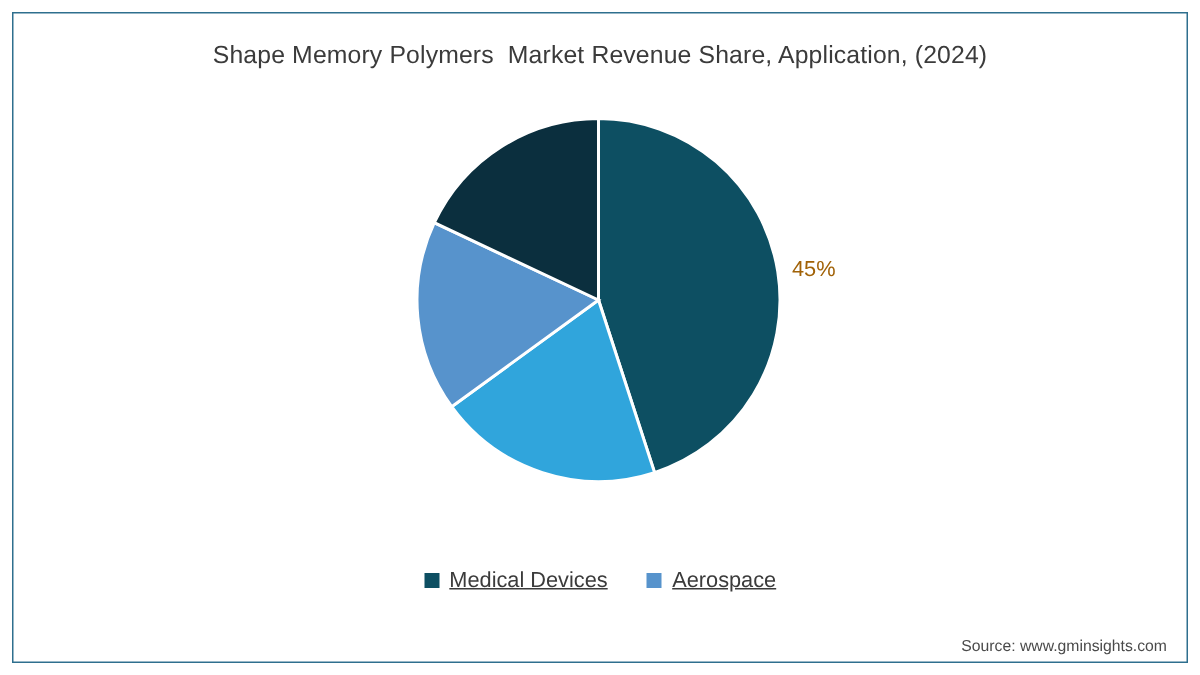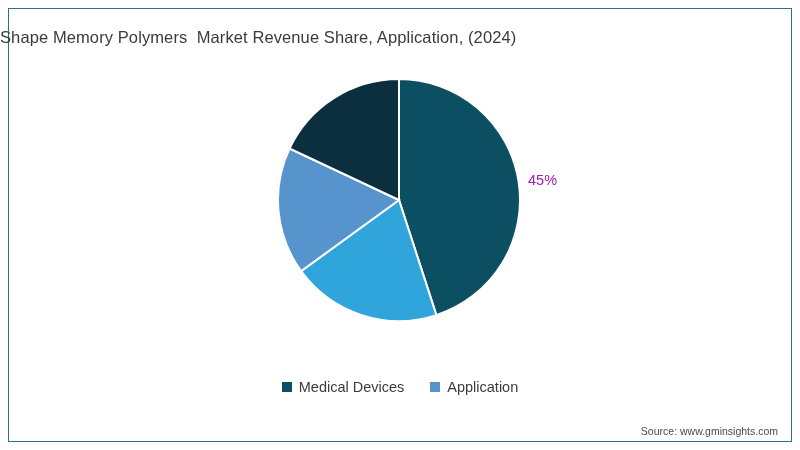--- a/index.html
+++ b/index.html
@@ -26,21 +26,21 @@
     height: 434px;
     border: 1px solid #2e6f8e;
     box-sizing: border-box;
     pointer-events: none;
   }
   .chart-title {
     position: absolute;
     left: 0;
     top: 28px;
     width: 800px;
-    text-align: left;
+    text-align: center;
     font-size: 16.5px;
     color: #3b3b3b;
     letter-spacing: 0.1px;
     white-space: pre;
   }
   .pie-wrap {
     position: absolute;
     left: 277px;
     top: 78px;
     width: 244px;
@@ -49,21 +49,21 @@
   .pie-svg {
     display: block;
     width: 244px;
     height: 244px;
   }
   .pct-label {
     position: absolute;
     left: 528px;
     top: 172px;
     font-size: 14.5px;
-    color: #a21caf;
+    color: #a16207;
     white-space: nowrap;
   }
   .legend {
     position: absolute;
     left: 0;
     top: 380px;
     width: 800px;
     display: flex;
     flex-direction: row;
     align-items: center;
@@ -80,20 +80,21 @@
   .legend-swatch {
     width: 10px;
     height: 10px;
     flex: 0 0 auto;
     display: block;
   }
   .legend-label {
     font-size: 14.5px;
     color: #3b3b3b;
     line-height: 1;
+    text-decoration: underline;
   }
   .source {
     position: absolute;
     right: 22px;
     top: 425px;
     font-size: 10.5px;
     color: #4a4a4a;
     white-space: nowrap;
   }
 </style>
@@ -119,19 +120,19 @@
 
   <div class="pct-label">45%</div>
 
   <div class="legend">
     <div class="legend-item">
       <span class="legend-swatch" style="background:#0d4f62"></span>
       <span class="legend-label">Medical Devices</span>
     </div>
     <div class="legend-item">
       <span class="legend-swatch" style="background:#5793cc"></span>
-      <span class="legend-label">Application</span>
+      <span class="legend-label">Aerospace</span>
     </div>
   </div>
 
   <div class="source">Source: www.gminsights.com</div>
 
 </div>
 
 </body></html>

